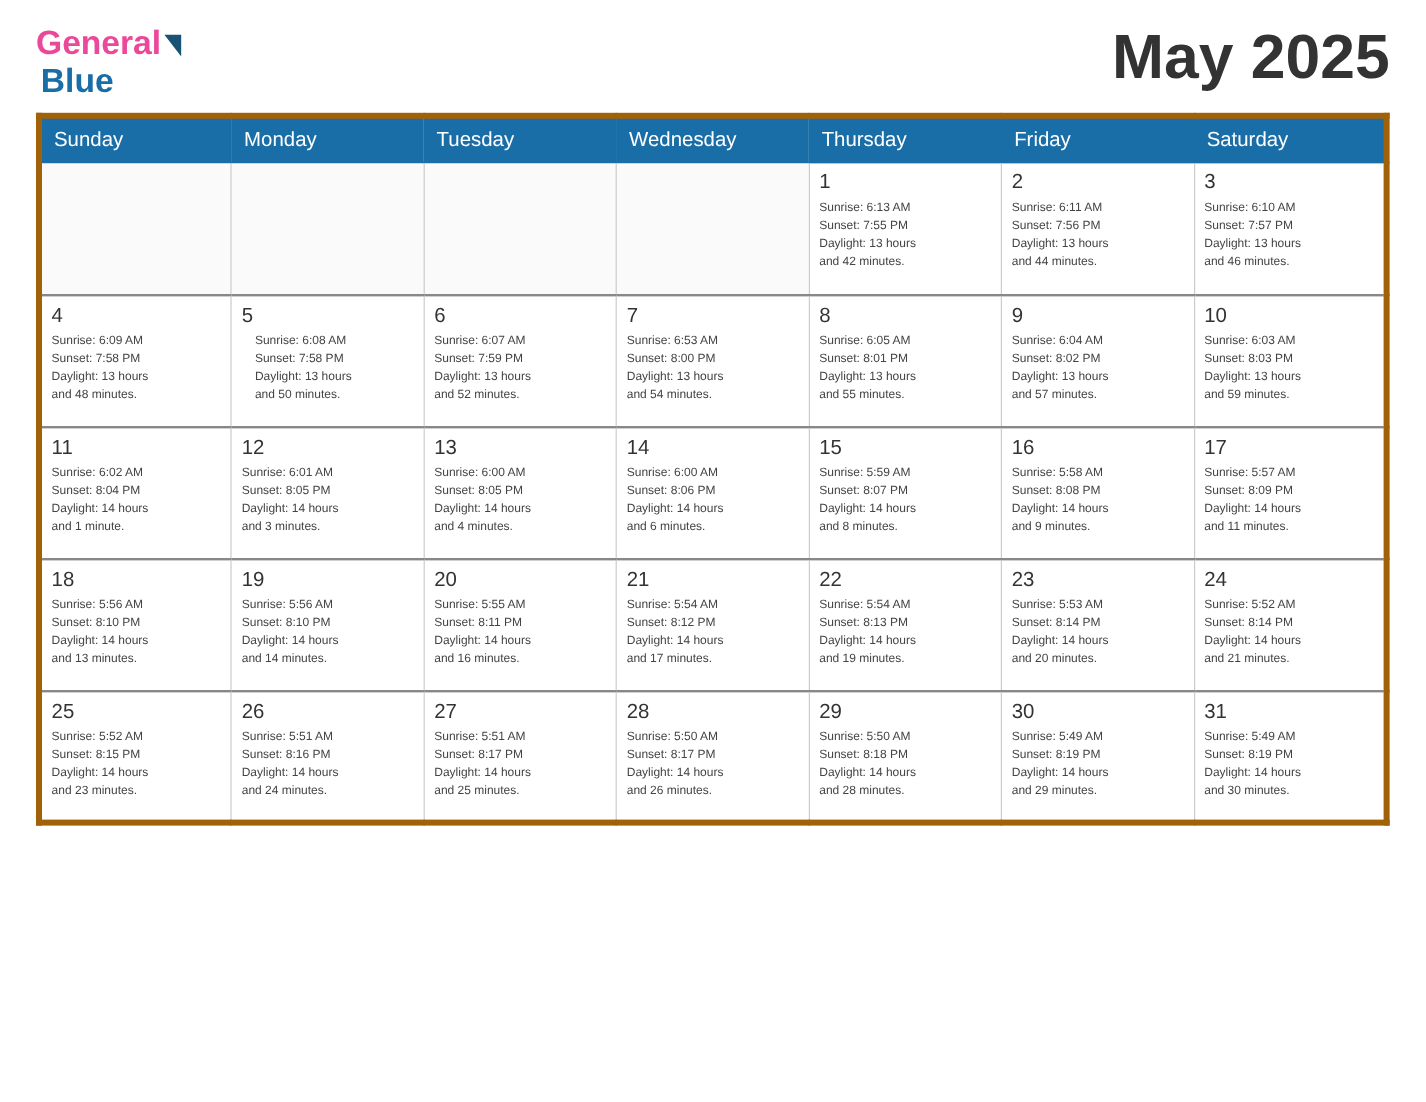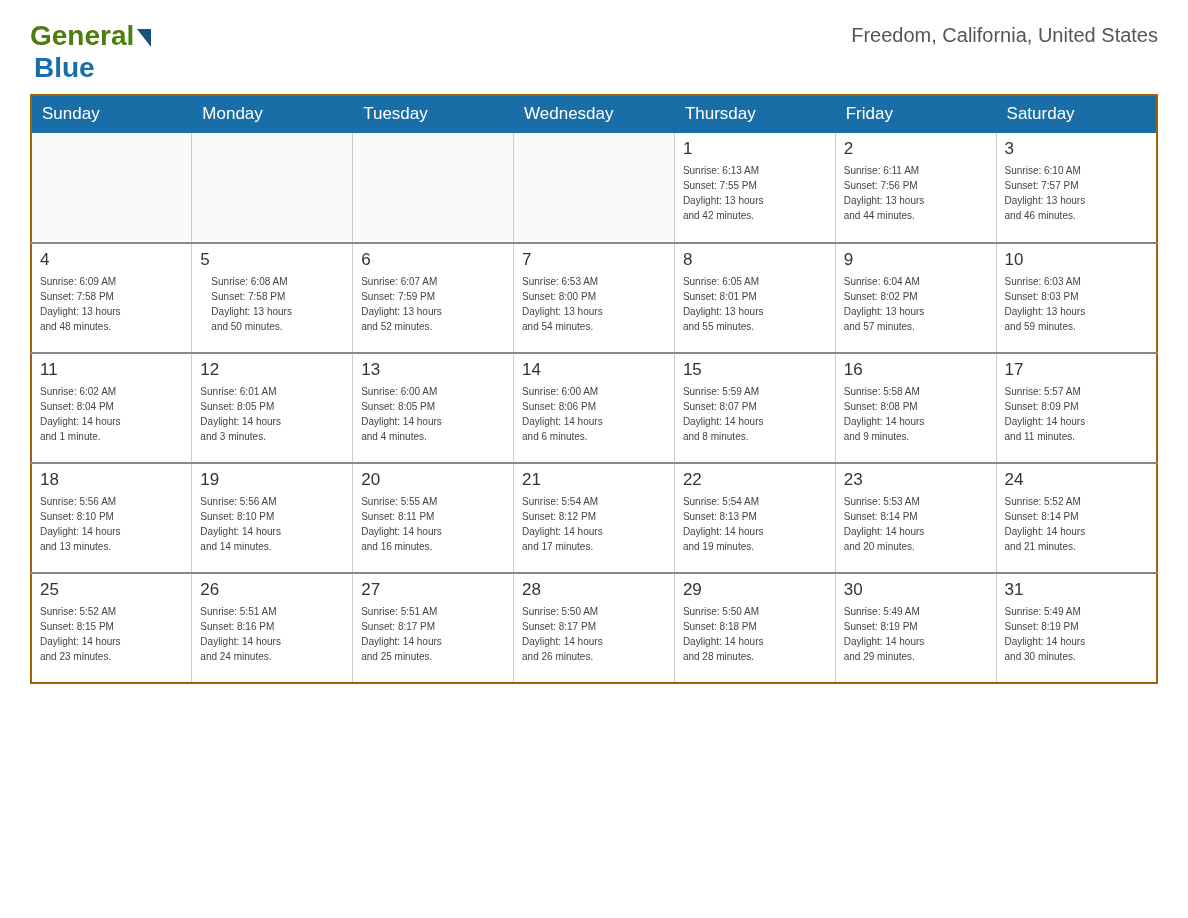--- a/index.html
+++ b/index.html
@@ -22,21 +22,21 @@
       flex-direction: column;
       align-items: flex-start;
     }
     .logo-top {
       display: flex;
       align-items: center;
     }
     .logo-general {
       font-size: 28px;
       font-weight: bold;
-      color: #4d7c0f;
+      color: #ec4899;
     }
     .logo-triangle {
       width: 0;
       height: 0;
       border-left: 14px solid transparent;
       border-right: 0px solid transparent;
       border-top: 18px solid #1a5276;
       margin-left: 3px;
       margin-top: 4px;
     }
@@ -56,21 +56,21 @@
       line-height: 1.1;
     }
     .location {
       font-size: 20px;
       color: #555;
       margin-top: 4px;
     }
     .calendar {
       width: 100%;
       border-collapse: collapse;
-      border: 2px solid #a16207;
+      border: 5px solid #a16207;
     }
     .calendar th {
       background-color: #1a6ea8;
       color: #fff;
       font-size: 17px;
       font-weight: normal;
       padding: 8px 10px;
       border: 1px solid #1a6ea8;
       text-align: left;
     }
@@ -107,21 +107,21 @@
   <div class="logo">
     <div class="logo-top">
       <span class="logo-general">General</span>
       <div class="logo-triangle"></div>
     </div>
     <div style="display:flex; align-items:center; margin-left:2px;justify-content:flex-end;">
       <span class="logo-blue">Blue</span>
     </div>
   </div>
   <div class="title-block">
-    <div class="location">Freedom, California, United States</div>
+    <div class="month-title">May 2025</div>
   </div>
 </div>
 
 <table class="calendar">
   <thead>
     <tr>
     <th>Sunday</th>
         <th>Monday</th>
         <th>Tuesday</th>
         <th>Wednesday</th>

